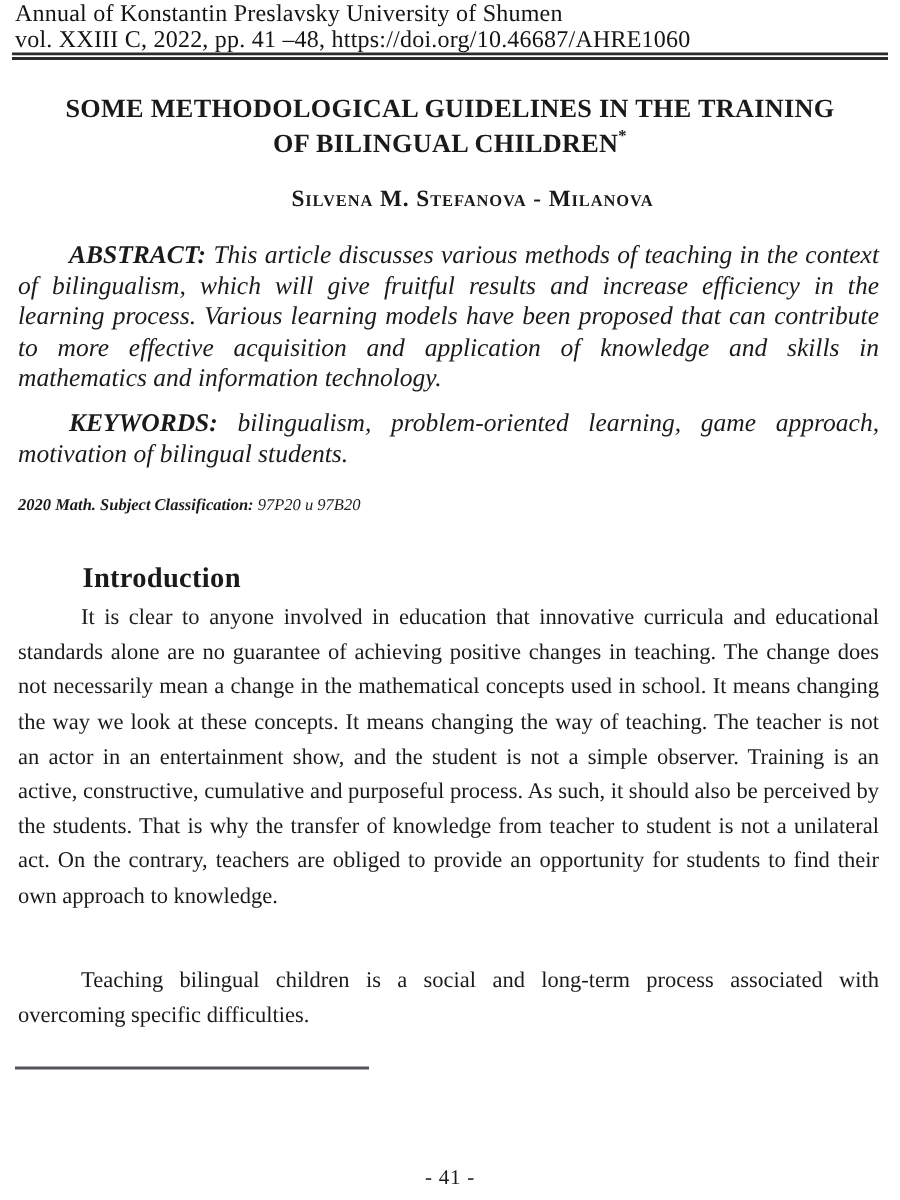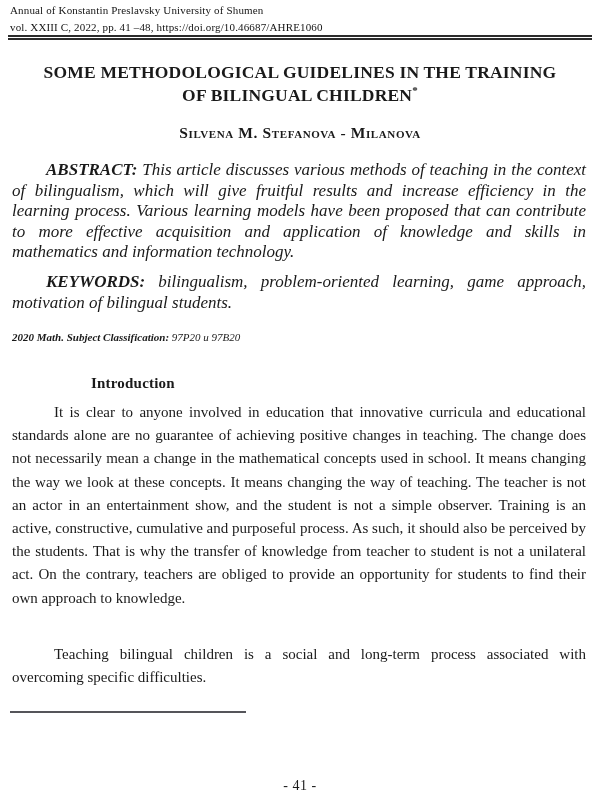--- a/index.html
+++ b/index.html
@@ -20,21 +20,21 @@
     inset: 0;
     padding: 0;
   }
 
   
   .journal-header {
     position: absolute;
     left: 10px;
     top: 2px;
     width: 580px;
-    font-size: 11px;
+    font-size: 16px;
     line-height: 16.5px;
     letter-spacing: 0.15px;
     color: #141414;
   }
   .journal-header .line {
     white-space: nowrap;
   }
 
   .header-rule {
     position: absolute;
@@ -81,21 +81,21 @@
     margin: 0;
   }
   .title-asterisk {
     font-size: 11px;
     vertical-align: super;
     line-height: 0;
   }
 
   .author {
     position: absolute;
-    left: 40px;
+    left: 55px;
     top: 124px;
     width: 520px;
     text-align: center;
     font-size: 15.5px;
     font-weight: bold;
     font-variant: small-caps;
     letter-spacing: 0.6px;
   }
 
   
@@ -126,24 +126,23 @@
     font-style: italic;
     line-height: 20px;
   }
   .msc .lead { font-weight: bold; }
 
   
   .section-heading {
     position: absolute;
     left: 55px;
     top: 375px;
-    font-size: 15px;
+    font-size: 19px;
     font-weight: bold;
     letter-spacing: 0.2px;
-    margin-left: 36px;
   }
 
   .body-para {
     position: absolute;
     left: 12px;
     width: 574px;
     font-size: 15px;
     line-height: 23.2px;
     text-align: justify;
     text-indent: 42px;

